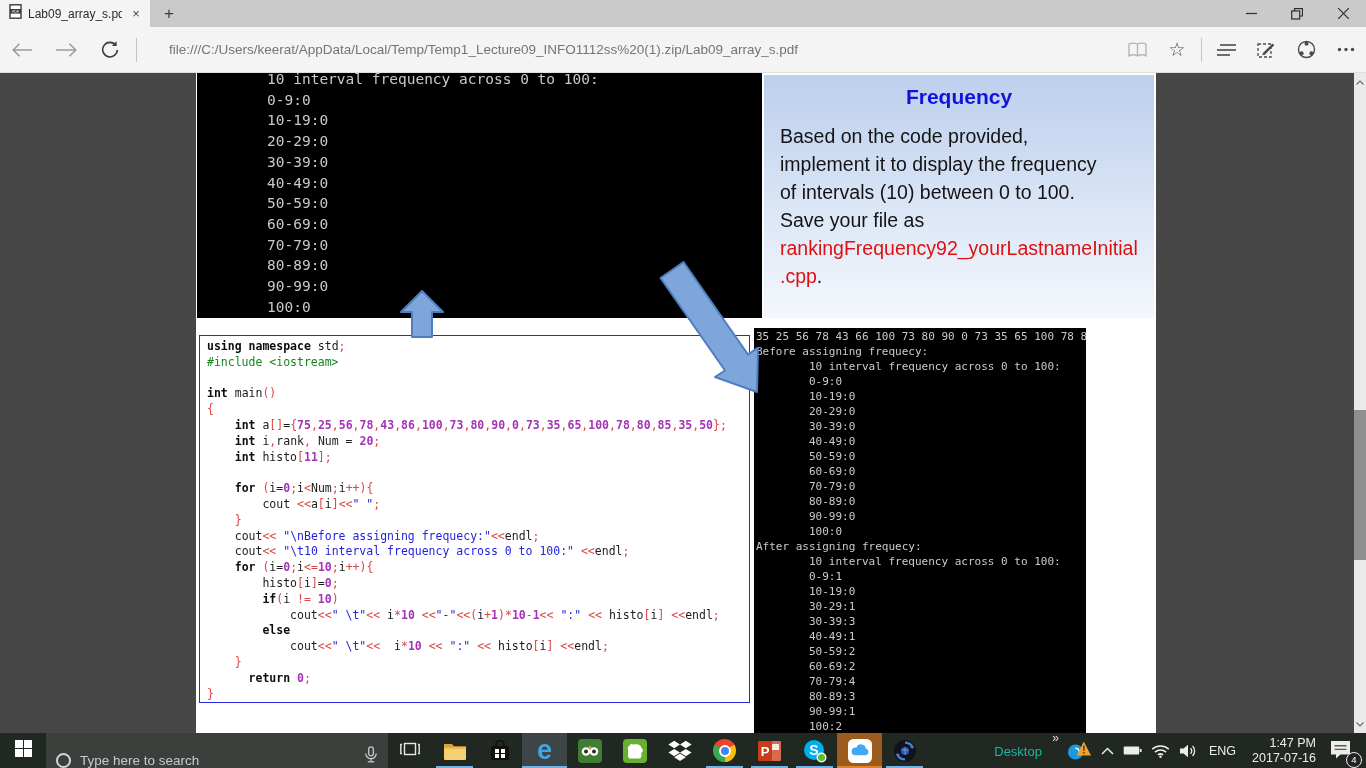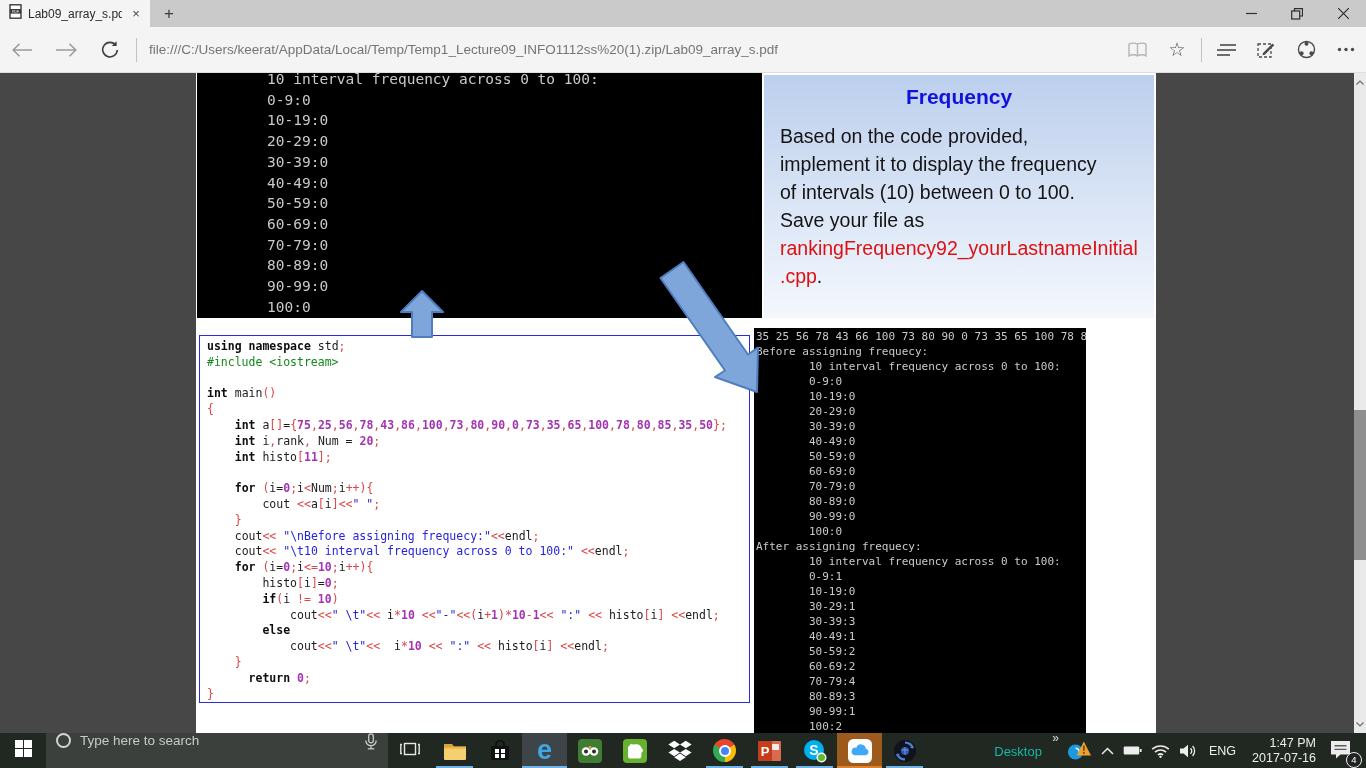--- a/index.html
+++ b/index.html
@@ -12,21 +12,21 @@
   .tab-title{font-size:12px;color:#2b2b2b;flex:1;white-space:nowrap;overflow:hidden}
   .tab-close{color:#474747;font-size:13px;width:16px;height:16px;line-height:16px;text-align:center}
   .newtab{position:absolute;left:152px;top:0;width:34px;height:27px;color:#3c3c3c;font-size:17px;display:flex;align-items:center;justify-content:center}
   .wincontrols{position:absolute;right:0;top:0;height:27px;display:flex}
   .winbtn{width:46px;height:27px;display:flex;align-items:center;justify-content:center;color:#2e2e2e}
 
   
   .addressbar{position:absolute;left:0;top:27px;width:1366px;height:46px;background:#f4f4f4;border-bottom:1px solid #dedede;display:flex;align-items:center}
   .navbtn{width:44px;display:flex;align-items:center;justify-content:center}
   .vdiv{width:1px;height:24px;background:#c3c3c3;margin:0 4px}
-  .url{color:#757575;font-size:13.5px;margin-left:8px;flex:1;white-space:nowrap;overflow:hidden}
+  .url{color:#757575;font-size:13.5px;margin-left:28px;flex:1;white-space:nowrap;overflow:hidden}
   .abtn{width:40px;display:flex;align-items:center;justify-content:center}
   .star{font-size:19px;color:#4a4a4a;line-height:19px}
 
   
   .viewer{position:absolute;left:0;top:73px;width:1366px;height:660px;background:#474747;overflow:hidden}
   .page{position:absolute;left:196px;top:0;width:960px;height:660px;background:#fff}
   .term-top{position:absolute;left:1px;top:-4px;width:565px;height:249px;background:#000;color:#c9c9c9;font:14.5px/20.7px "DejaVu Sans Mono",monospace;padding-left:70px;overflow:hidden}
   .term-top div,.term-right div{white-space:pre}
   .freq-panel{position:absolute;left:568px;top:2px;width:390px;height:243px;background:linear-gradient(#bccfed,#f4f8fd);padding:10px 16px;overflow:hidden}
   .freq-title{text-align:center;font-size:21px;font-weight:bold;color:#1212dd}
@@ -41,21 +41,21 @@
 
   
   .scrollbar{position:absolute;right:0;top:0;width:12px;height:660px;background:#eaeaea}
   .sb-thumb{position:absolute;left:0;top:337px;width:12px;height:150px;background:#8f8f8f}
   .sb-chev{position:absolute;left:0;width:12px;height:14px;display:flex;align-items:center;justify-content:center}
   .sb-chev.up{top:2px}.sb-chev.down{bottom:2px}
 
   
   .taskbar{position:absolute;left:0;top:733px;width:1366px;height:35px;background:#212721;display:flex;align-items:center}
   .start{width:46px;height:35px;display:flex;align-items:center;justify-content:center}
-  .searchbox{width:342px;height:35px;background:#3b403d;display:flex;align-items:flex-start;padding:0 10px;gap:9px}
+  .searchbox{width:342px;height:35px;background:#3b403d;display:flex;align-items:flex-end;padding:0 10px;gap:9px}
   .cortana-ring{width:15px;height:15px;border:2.5px solid #d4d4d4;border-radius:50%}
   .search-ph{color:#c9c9c9;font-size:13.5px;flex:1;white-space:nowrap;overflow:hidden}
   .taskview{width:44px;height:35px;display:flex;align-items:center;justify-content:center}
   .apps{display:flex;height:35px}
   .app-slot{width:45px;height:35px;position:relative;display:flex;align-items:center;justify-content:center}
   .app-slot.active{background:#3d4549}
   .app-slot.orange{background:#9c5a1d}
   .underline{position:absolute;bottom:0;left:4px;right:4px;height:2px;background:#6fb3e8}
   .app-slot.active .underline,.app-slot.orange .underline{left:0;right:0}
   .app-slot.orange .underline{background:#e0832f}

